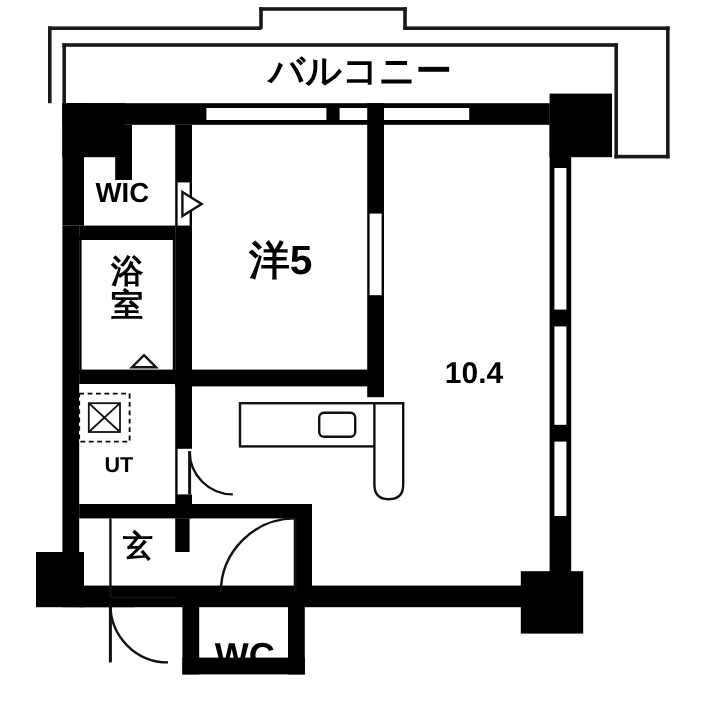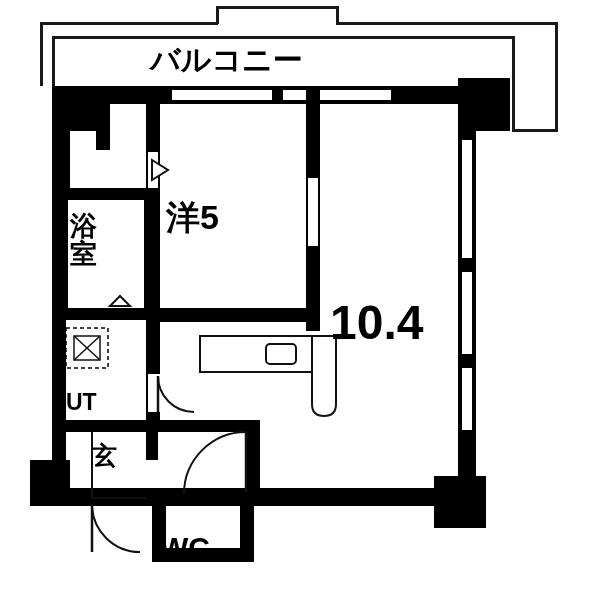--- a/index.html
+++ b/index.html
@@ -28,21 +28,21 @@
     background: #1a1a1a;
   }
   .whiteblock {
     position: absolute;
     background: #ffffff;
   }
   .room-label {
     position: absolute;
     color: #000000;
     font-weight: bold;
-    text-align: left;
+    text-align: center;
     white-space: pre;
     line-height: 1.05;
     letter-spacing: 0px;
   }
   .outline-box {
     position: absolute;
     border: 2px solid #000000;
     box-sizing: border-box;
     background: transparent;
   }
@@ -152,28 +152,29 @@
     <line x1="92" y1="552" x2="140" y2="552" stroke="#111111" stroke-width="0"></line>
 
     <path d="M166 492 A 42 42 0 0 0 208 450" fill="none" stroke="#111111" stroke-width="0"></path>
 
     <line x1="92" y1="432" x2="92" y2="498" stroke="#111111" stroke-width="2"></line>
     <line x1="92" y1="498" x2="146" y2="498" stroke="#111111" stroke-width="2"></line>
   </svg>
 
   <div class="room-label" style="left:150px; top:44px; width:300px; font-size:30px;">バルコニー</div>
 
+  <div class="room-label" style="left:62px; top:148px; width:80px; font-size:23px;">WIC</div>
 
   <div class="room-label" style="left:70px; top:212px; width:72px; font-size:27px;">浴
 室</div>
 
   <div class="room-label" style="left:166px; top:200px; width:136px; font-size:34px;">洋5</div>
 
 
-  <div class="room-label" style="left:330px; top:298px; width:130px; font-size:48px;">10.4</div>
+  <div class="room-label" style="left:330px; top:298px; width:130px; font-size:25px;">10.4</div>
 
-  <div class="room-label" style="left:66px; top:390px; width:66px; font-size:23px;">UT</div>
+  <div class="room-label" style="left:66px; top:378px; width:66px; font-size:18px;">UT</div>
 
   <div class="room-label" style="left:92px; top:442px; width:46px; font-size:25px;">玄</div>
 
   <div class="room-label" style="left:160px; top:532px; width:88px; font-size:30px;">WC</div>
 
 </div>
 
 </body></html>

